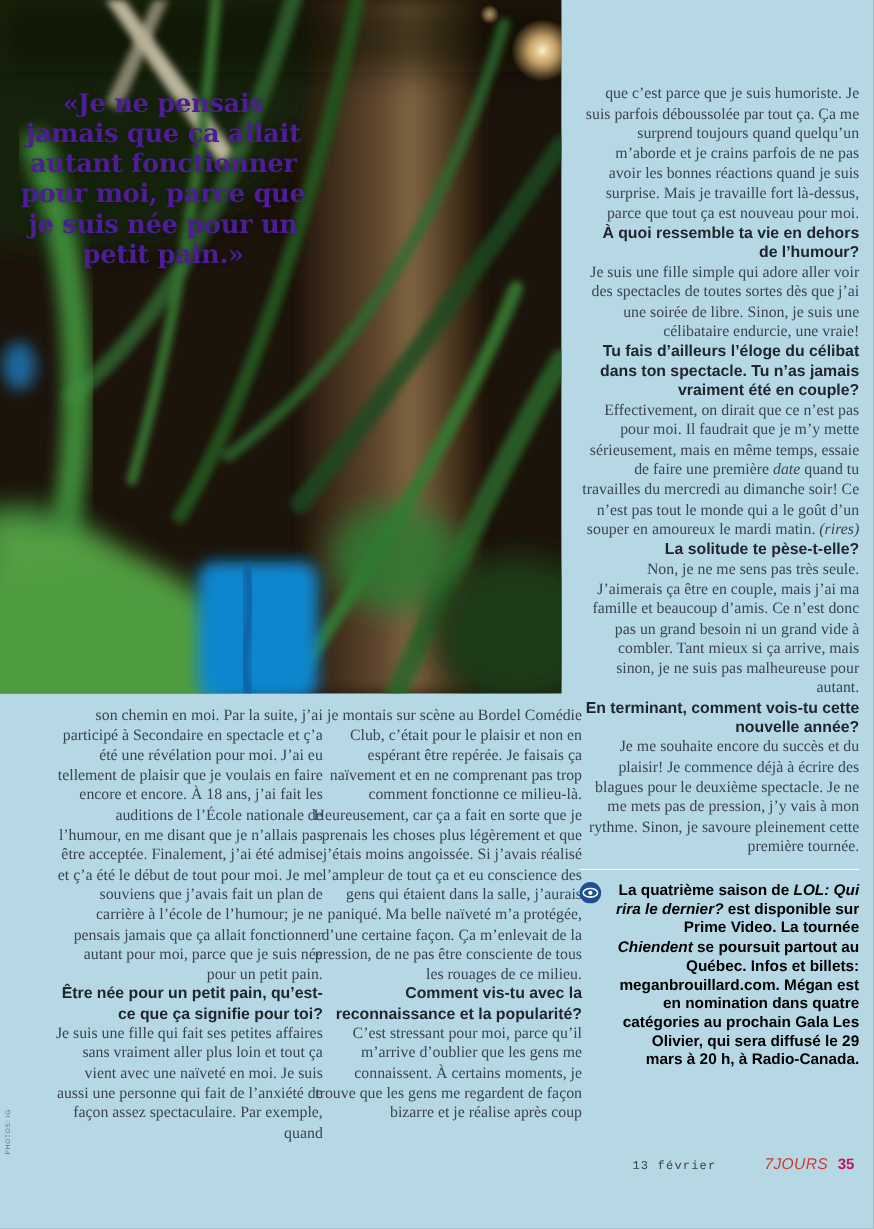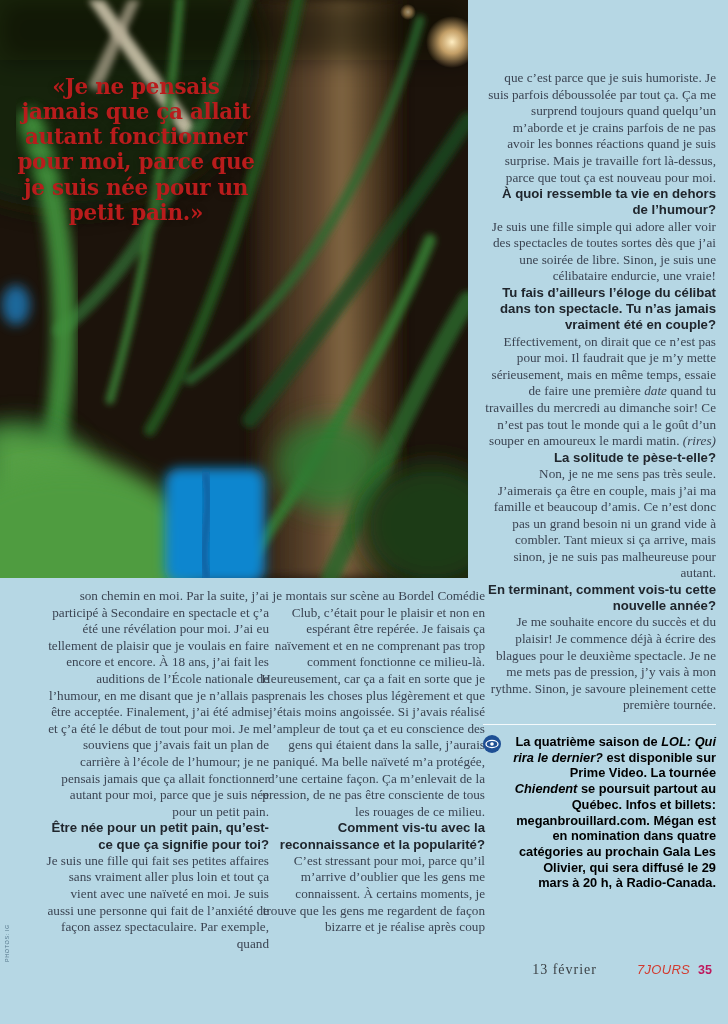--- a/index.html
+++ b/index.html
@@ -1,35 +1,35 @@
 <!DOCTYPE html>
 <html><head>
 <meta charset="utf-8">
 <style>
   html,body{margin:0;padding:0;background:#8fa8b5;}
   .page{position:relative;width:728px;height:1024px;background:#b6d7e4;overflow:hidden;
         font-family:"Liberation Serif",serif;}
   .photo{position:absolute;left:0;top:0;width:468px;height:578px;}
-  .pullquote{position:absolute;left:14px;top:74px;width:244px;text-align:center;color:#b91c1c;
+  .pullquote{position:absolute;left:14px;top:74px;width:244px;text-align:center;color:#4c1d95;
         font-family:"DejaVu Serif",serif;font-weight:700;font-size:21.5px;line-height:1.17;
         letter-spacing:-0.3px;text-shadow:0 0 6px rgba(0,0,0,.35);}
   .col{position:absolute;font-size:13.2px;line-height:16.6px;color:#3b4452;text-align:right;}
   .col p{margin:0;}
   .col-left{left:45px;top:588px;width:224px;}
   .col-mid{left:259px;top:588px;width:226px;}
   .col-right{left:483px;top:70px;width:233px;}
   .q{font-family:"Liberation Sans",sans-serif;font-weight:700;color:#20262d;font-size:13.2px;line-height:16.2px;}
   .it{font-style:italic;}
   .divider{border:none;border-top:1.5px solid rgba(255,255,255,.85);margin:10px 0 9px 0;}
   .infobox{display:flex;gap:9px;align-items:flex-start;font-family:"Liberation Sans",sans-serif;
         font-weight:700;font-size:12.8px;line-height:15.7px;color:#000000;}
   .infobox p{margin:0;}
   .eye{flex:0 0 auto;margin-top:1px;}
   .footer{position:absolute;top:962px;right:16px;display:flex;align-items:baseline;gap:8px;}
-  .f-date{font-family:Liberation Serif, serif;font-size:14px;color:#3c4246;letter-spacing:1px;}
+  .f-date{font-family:Liberation Mono, monospace;font-size:10px;color:#3c4246;letter-spacing:1px;}
   .f-mag{font-family:"Liberation Sans",sans-serif;font-weight:400;font-style:italic;font-size:13px;
         color:#d23b2f;letter-spacing:.3px;margin-left:32px;}
   .f-page{font-family:"Liberation Sans",sans-serif;font-weight:700;font-size:12.5px;color:#be185d;}
   .credit{position:absolute;left:4px;top:962px;transform:rotate(-90deg);transform-origin:left top;
         font-family:"Liberation Sans",sans-serif;font-size:5.5px;color:#56788c;letter-spacing:.6px;}
 </style>
 </head>
 <body>
 
 <div class="page">

